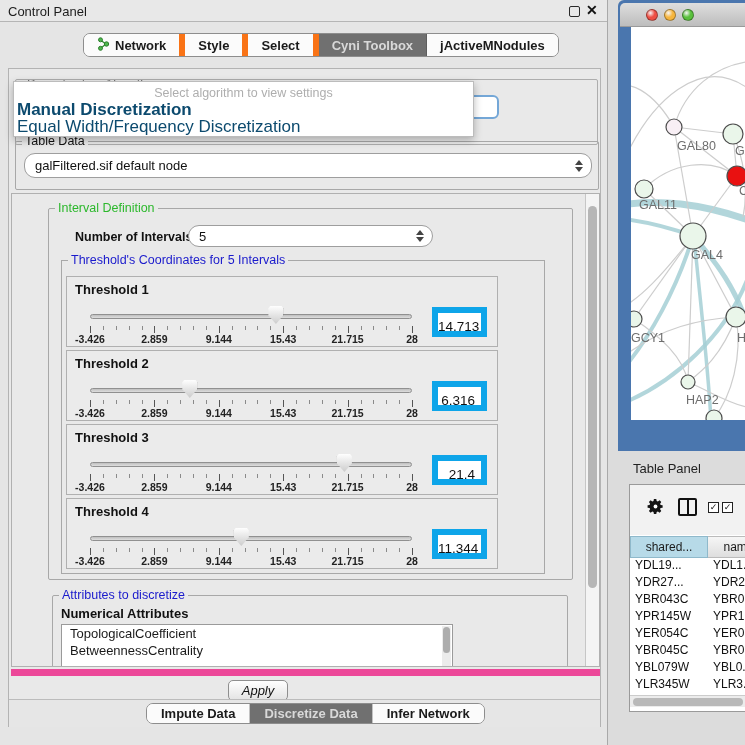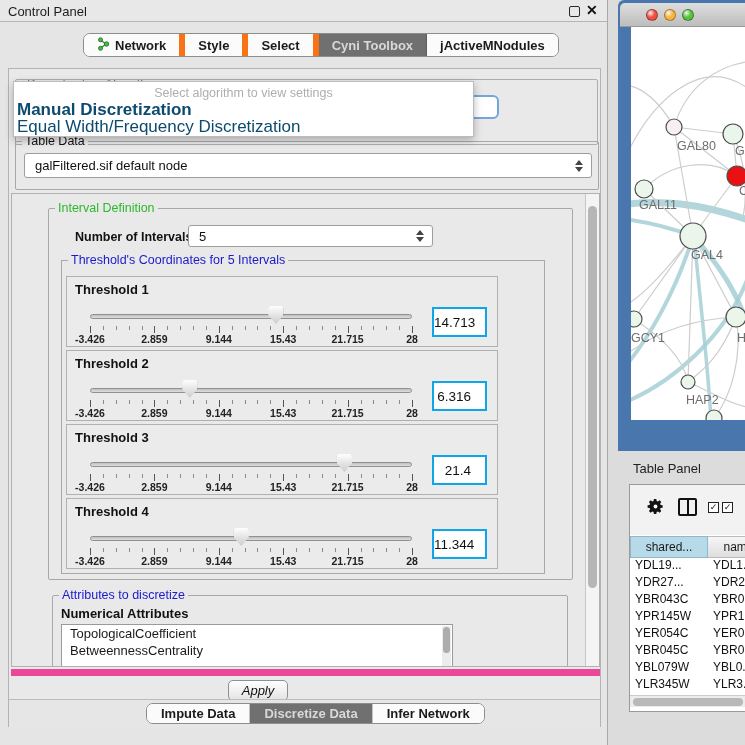--- a/index.html
+++ b/index.html
@@ -29,21 +29,21 @@
 
   
   .popup { position:absolute; left:4px; top:12px; width:461px; height:56px; background:#fff; border:1px solid #bcbcbc; box-shadow:0 3px 8px rgba(0,0,0,0.28); z-index:5; }
   .popup-placeholder { height:19px; padding-top:4px; text-align:center; font-size:12.5px; color:#aeaeae; }
   .popup-opt { height:17px; padding-left:3px; font-size:17px; color:#0c4a6e; line-height:17px; white-space:nowrap; }
   .popup-opt.bold { font-weight:bold; }
 
   
   .td-group { position:absolute; left:6px; top:72px; width:584px; height:49px; border:1px solid #a8a8a8; border-radius:2px; }
   .td-legend { position:absolute; left:6px; top:-8px; padding:0 3px; background:#e9e9e9; font-size:12.5px; color:#111; }
-  .combo { position:absolute; background:#fff; border:1px solid #9e9e9e; border-radius:3px; font-size:13px; color:#111; }
+  .combo { position:absolute; background:#fff; border:1px solid #9e9e9e; border-radius:11px; font-size:13px; color:#111; }
   .combo .val { position:absolute; left:10px; top:4px; white-space:nowrap; }
   .spinner { position:absolute; right:7px; top:50%; transform:translateY(-50%); width:9px; height:12px; }
   .spinner:before { content:""; position:absolute; left:0; top:0; border-left:4.5px solid transparent; border-right:4.5px solid transparent; border-bottom:5px solid #444; }
   .spinner:after { content:""; position:absolute; left:0; bottom:0; border-left:4.5px solid transparent; border-right:4.5px solid transparent; border-top:5px solid #444; }
   .td-combo { left:8px; top:11px; width:568px; height:25px; }
 
   
   .scrollpane { position:absolute; left:2px; top:124px; width:589px; height:474px; border:1px solid #b0b0b0; background:#e9e9e9; overflow:hidden; }
   .vscroll { position:absolute; right:0; top:0; width:14px; height:472px; background:#f4f4f4; border-left:1px solid #c6c6c6; }
   .vscroll .thumb { position:absolute; left:2px; top:12px; width:9px; height:382px; background:#b6b6b6; border-radius:5px; }
@@ -59,21 +59,21 @@
   .iv-combo .val { top:3px; }
 
   .thr-group { position:absolute; left:12px; top:51px; width:484px; height:314px; border:1px solid #a8a8a8; }
   .thr-panel { position:absolute; left:4px; width:432px; height:71px; border:1px solid #b0b0b0; background:#ebebeb; }
   .thr-label { position:absolute; left:8px; top:5px; font-size:13px; font-weight:bold; color:#111; }
   .sl-track { position:absolute; left:23px; top:37px; width:322px; height:5px; background:linear-gradient(#bfbfbf,#dedede); border:1px solid #909090; border-radius:3px; }
   .sl-thumb { position:absolute; top:29px; width:15px; height:18px; background:linear-gradient(#fefefe,#cccccc); clip-path:polygon(12% 0,88% 0,100% 12%,100% 52%,50% 100%,0 52%,0 12%); filter:drop-shadow(0 0 1px #777); }
   .tick { position:absolute; top:49px; width:1px; height:4px; background:#8a8a8a; }
   .tick.maj { height:7px; background:#555; }
   .ticklabel { position:absolute; top:56px; width:44px; text-align:center; font-size:10.5px; font-weight:bold; color:#222; }
-  .thr-value { position:absolute; left:365px; top:30px; width:55px; height:30px; background:#fff; border:2px solid #0ea5e9; font-size:13.5px; color:#111; text-align:right; padding:6px 14px 0 0; }
+  .thr-value { position:absolute; left:365px; top:30px; width:55px; height:30px; background:#fff; border:6px solid #0ea5e9; font-size:13.5px; color:#111; text-align:right; padding:6px 6px 0 0; }
 
   .attr-group { left:40px; top:401px; width:516px; height:86px; }
   .attr-label { position:absolute; left:8px; top:10px; font-size:13px; font-weight:bold; color:#111; }
   .attr-list { position:absolute; left:8px; top:28px; width:392px; height:56px; background:#fff; border:1px solid #9a9a9a; overflow:hidden; }
   .attr-item { font-size:13px; color:#1a1a1a; padding:1px 0 1px 8px; white-space:nowrap; }
   .attr-vscroll { position:absolute; right:1px; top:1px; width:9px; height:52px; background:#ececec; }
   .attr-vscroll .thumb { position:absolute; left:1px; top:1px; width:7px; height:26px; background:#adadad; border-radius:4px; }
 
   .apply-row { position:absolute; left:2px; top:600px; width:589px; height:29px; border-top:7px solid #ec4899;font-style:italic; }
   .apply-btn { position:absolute; left:217px; top:4px; width:60px; height:21px; background:linear-gradient(#ffffff,#e3e3e3); border:1px solid #8f8f8f; border-radius:5px; font-size:13px; color:#111; text-align:center; line-height:19px; }

